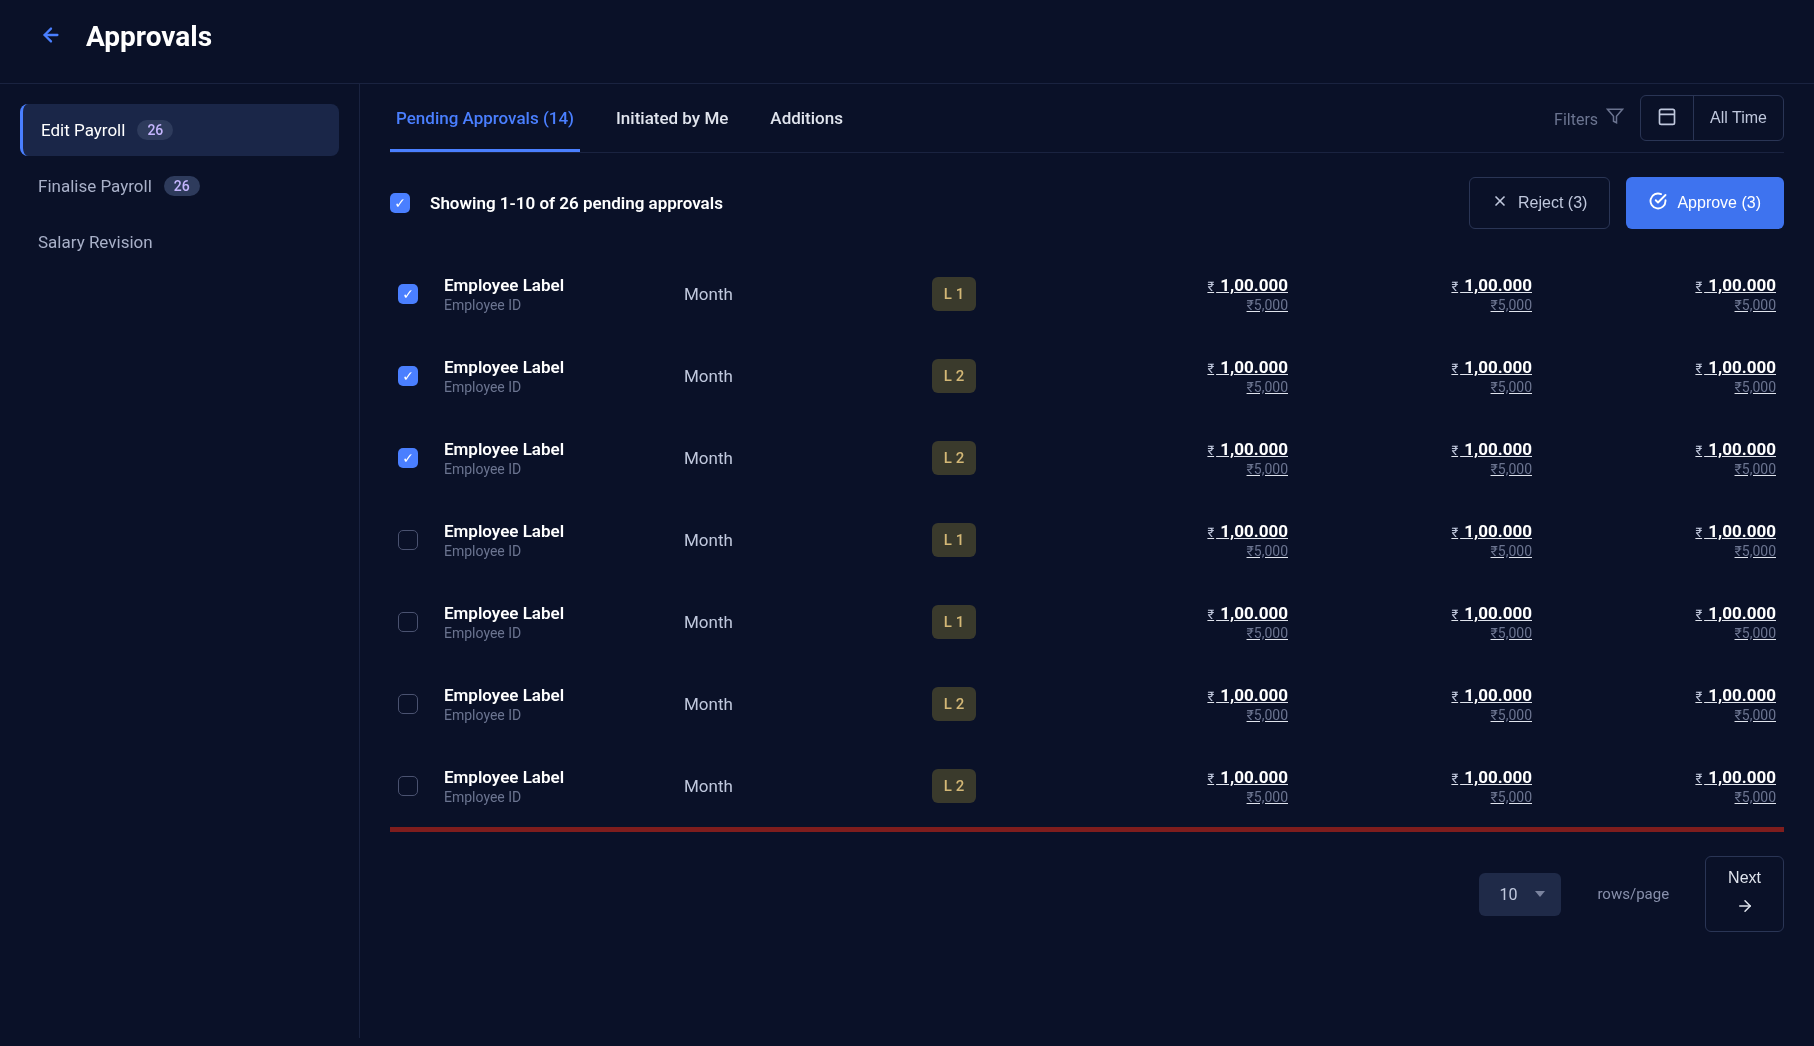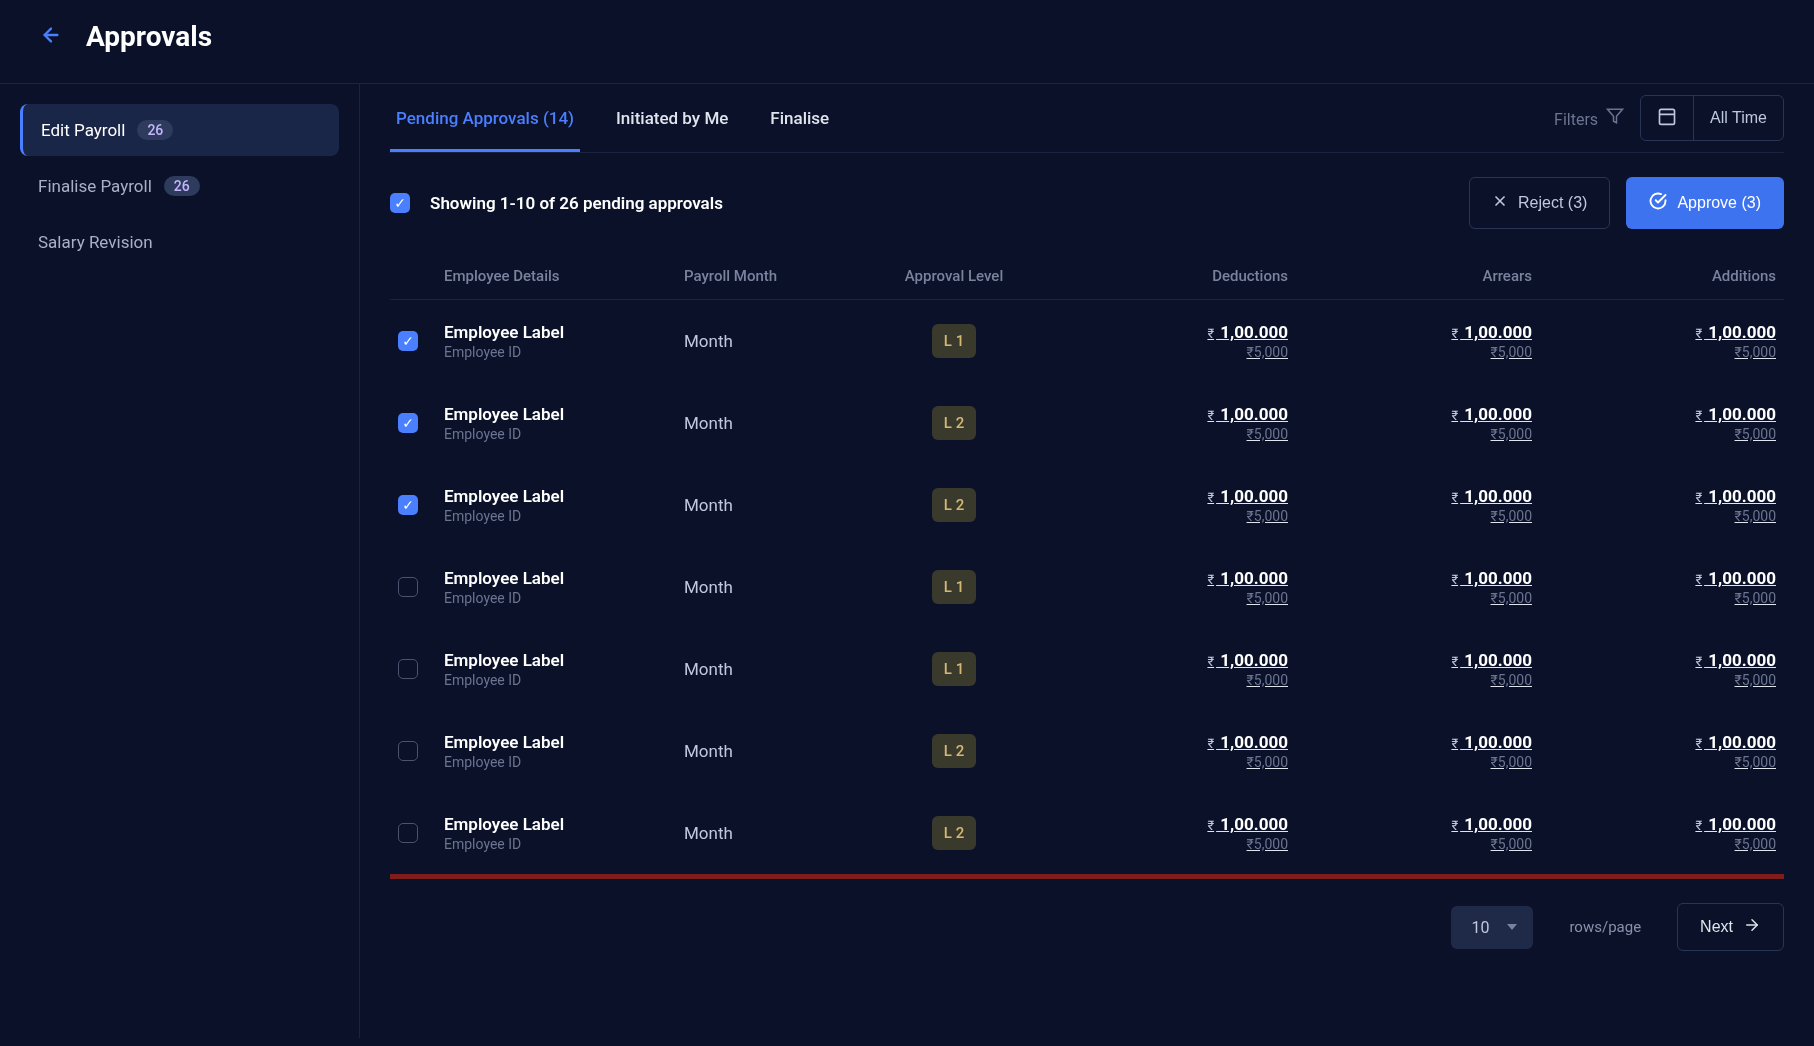--- a/index.html
+++ b/index.html
@@ -61,21 +61,21 @@
 .money-cell { text-align:right;text-decoration:underline; }
 .money-main { font-size:17px; font-weight:700; color:#fff; }
 .money-main .rupee { font-size:13px; font-weight:400; margin-right:2px; color:#c0c8dd; }
 .money-sub { font-size:14px; color:#6b7490; margin-top:2px; }
 
 
 .pagination { display:flex; align-items:center; justify-content:flex-end; gap:36px; padding:24px 0; border-top:5px solid #7f1d1d; }
 .page-select { background:#1f2a48; border:none; color:#c0c8dd; padding:12px 44px 12px 20px; border-radius:6px; font-size:16px; position:relative; cursor:pointer; }
 .page-select::after { content:""; position:absolute; right:16px; top:50%; transform:translateY(-50%); border-left:5px solid transparent; border-right:5px solid transparent; border-top:6px solid #7a839e; }
 .rows-label { color:#8890ac; font-size:15px; }
-.btn-next { border:1px solid #2a3555; padding:12px 22px; display:flex; align-items:center; gap:10px; border-radius:6px; color:#e0e4ed; font-size:16px; cursor:pointer; background:transparent; }
+.btn-next { border:1px solid #2a3555; padding:12px 22px; display:flex; align-items:center; gap:10px; border-radius:6px; color:#e0e4ed; font-size:16px; cursor:pointer; background:transparent;flex-direction:column; }
 </style>
 </head>
 <body>
 
 <div class="header">
   <span class="back-icon">
     <svg width="22" height="22" viewBox="0 0 24 24" fill="none" stroke="currentColor" stroke-width="2.5" stroke-linecap="round" stroke-linejoin="round">
         <line x1="19" y1="12" x2="5" y2="12"></line>
         <polyline points="12 19 5 12 12 5"></polyline>
       </svg>
@@ -98,21 +98,21 @@
         <span>Salary Revision</span>
       </div>
     </div>
 
   <div class="content">
 
     <div class="tabs-row">
       <div class="tabs" id="tabs">
           <div class="tab active">Pending Approvals (14)</div>
           <div class="tab">Initiated by Me</div>
-          <div class="tab">Finalise</div>
+          <div class="tab">Additions</div>
         </div>
       <div class="toolbar-right">
         <div class="filters">
           <span>Filters</span>
           <span>
             <svg width="18" height="18" viewBox="0 0 24 24" fill="none" stroke="currentColor" stroke-width="2" stroke-linecap="round">
                 <polygon points="22 3 2 3 10 12.5 10 19 14 21 14 12.5 22 3"></polygon>
               </svg>
           </span>
         </div>
@@ -153,29 +153,20 @@
                 <path d="M22 11.08V12a10 10 0 1 1-5.93-9.14"></path>
                 <polyline points="22 4 12 14.01 9 11.01"></polyline>
               </svg>
           </span>
           <span>Approve (3)</span>
         </button>
       </div>
     </div>
 
     <div class="table-wrap">
-      <div class="th-row">
-        <span></span>
-        <span>Employee Details</span>
-        <span>Payroll Month</span>
-        <span class="th-center">Approval Level</span>
-        <span class="th-right">Deductions</span>
-        <span class="th-right">Arrears</span>
-        <span class="th-right">Additions</span>
-      </div>
       <div id="tbody">
           <div class="tr">
             <div>
               <span class="cb checked">✓</span>
             </div>
             <div>
               <div class="emp-label">Employee Label</div>
               <div class="emp-id">Employee ID</div>
             </div>
             <div class="month-cell">Month</div>

